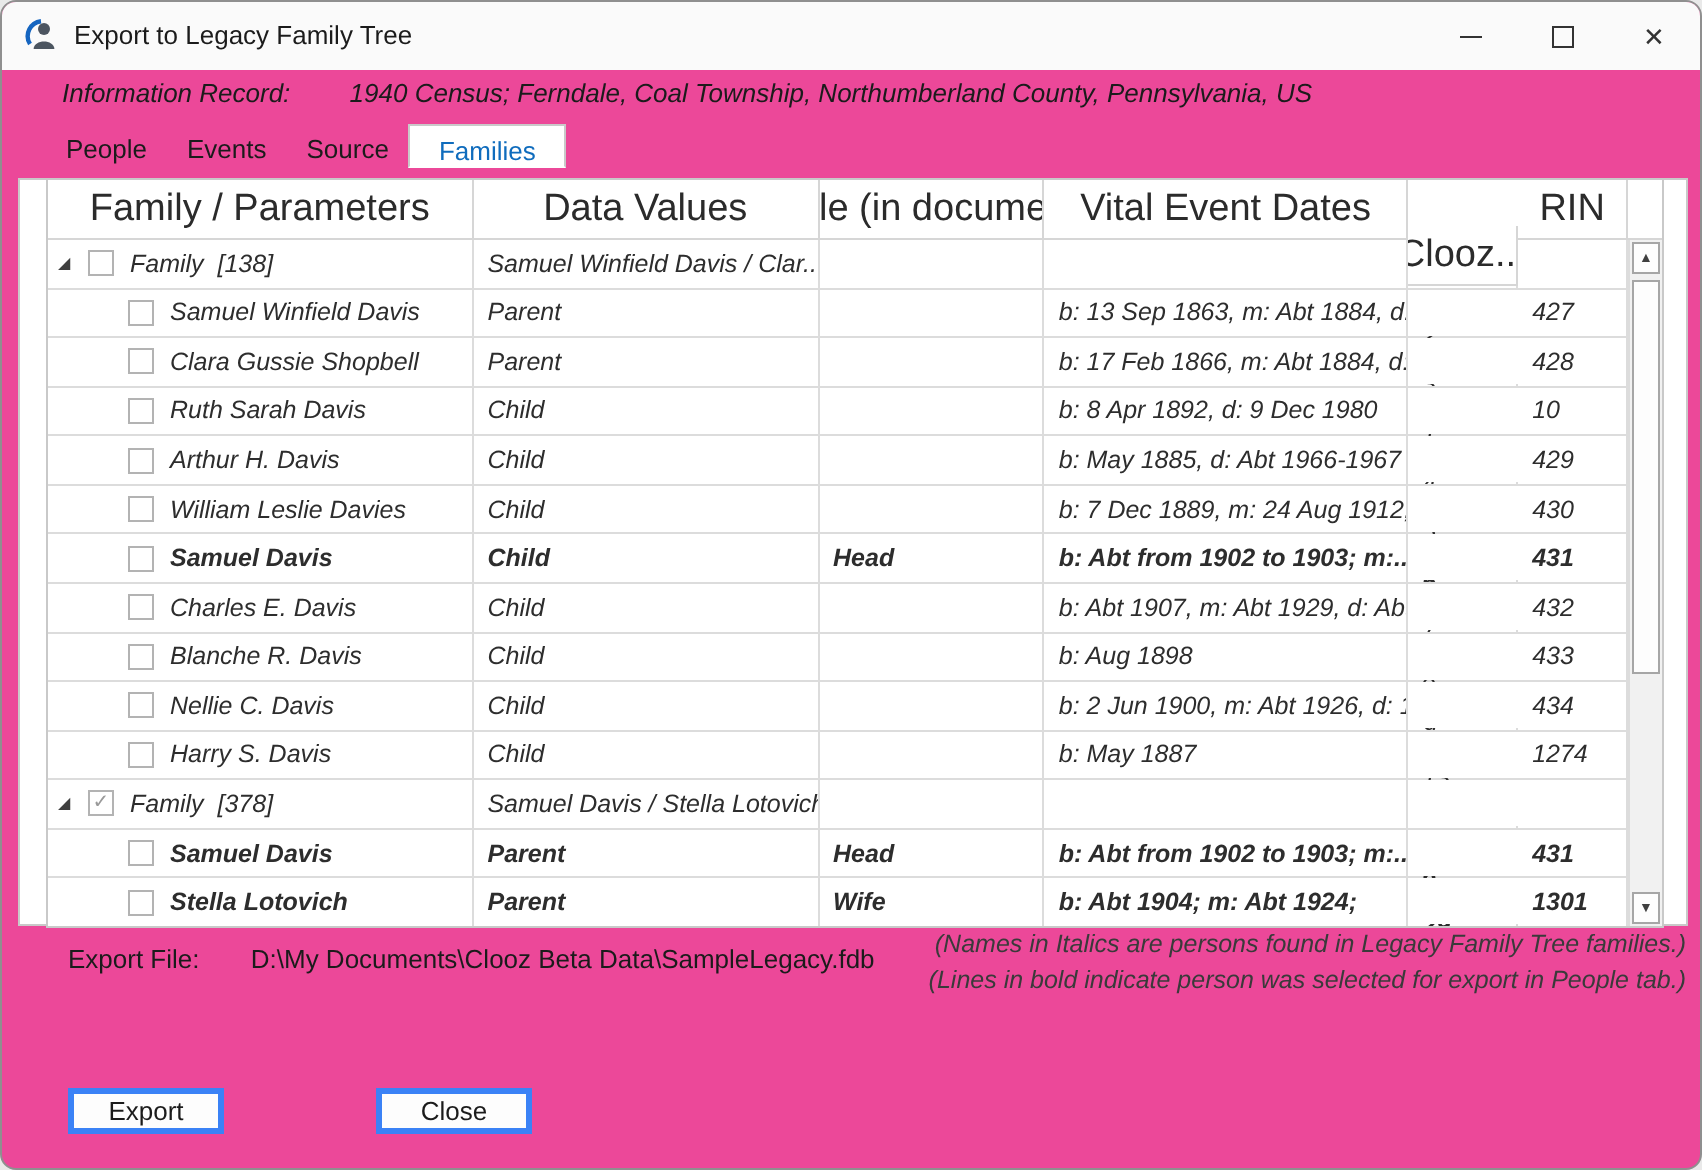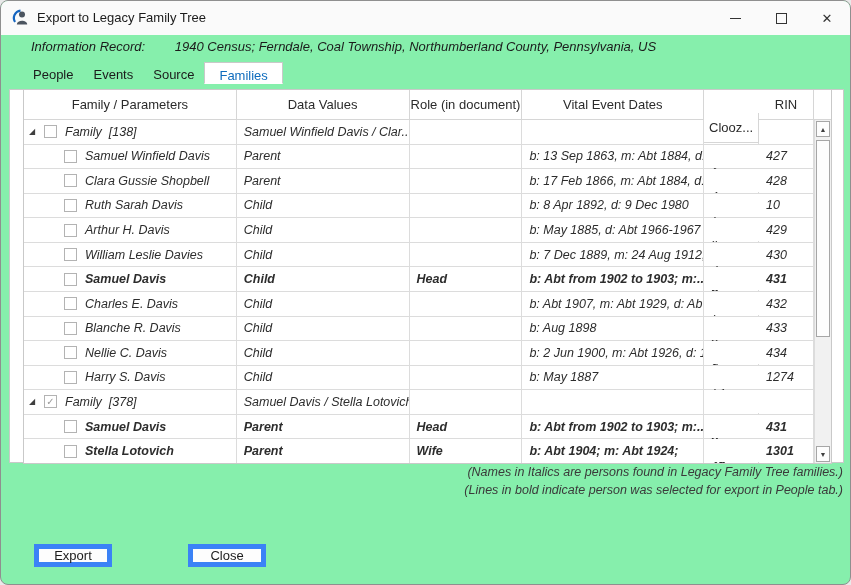--- a/index.html
+++ b/index.html
@@ -1,16 +1,16 @@
 <!DOCTYPE html>
 <html><head>
 <meta charset="utf-8">
 <style>
   html,body{margin:0;padding:0;background:#e9e9e9;font-family:"Liberation Sans","DejaVu Sans",sans-serif;}
-  .window{position:relative;width:851px;height:585px;background:#86efac;border:1px solid #8f8f8f;
+  .window{position:relative;width:851px;height:585px;background:#ec4899;border:1px solid #8f8f8f;
           border-radius:8px;overflow:hidden;box-sizing:border-box;}
   
   .titlebar{position:absolute;left:0;top:0;right:0;height:34px;background:#fafafa;}
   .appicon{position:absolute;left:11px;top:8px;width:18px;height:18px;}
   .title{position:absolute;left:36px;top:9px;font-size:13px;color:#1b1b1b;white-space:nowrap;}
   .winctrls{position:absolute;right:0;top:0;height:34px;display:flex;}
   .wbtn{width:46px;height:34px;display:flex;align-items:center;justify-content:center;color:#333;}
   .min-glyph{display:block;width:11px;height:1px;background:#333;}
   .max-glyph{display:block;width:9px;height:9px;border:1px solid #333;background:transparent;}
   .close-glyph{font-size:13px;line-height:13px;color:#333;}
@@ -23,21 +23,21 @@
   .tab{padding:5px 10px 0 10px;font-size:13px;color:#1b1b1b;white-space:nowrap;box-sizing:border-box;}
   .tab.active{border:1px solid #c9c9c9;border-bottom:1px solid #ffffff;background:#ffffff;
               color:#0f6cbd;margin-bottom:-1px;padding:5px 14px 0 14px;z-index:4;}
   
   .tabpage{position:absolute;left:8px;top:88px;width:835px;height:374px;background:#ffffff;
            border:1px solid #c9c9c9;box-sizing:border-box;z-index:2;}
   
   .table{position:absolute;left:13px;top:-1px;width:809px;height:375px;border:1px solid #c9c9c9;
          box-sizing:border-box;background:#fff;}
   .thead{display:flex;height:30px;}
-  .hcell{display:flex;align-items:center;justify-content:center;font-size:13px;color:#2b2b2b;
+  .hcell{display:flex;align-items:center;justify-content:center;font-size:19px;color:#2b2b2b;
          border-right:1px solid #d6d6d6;border-bottom:1px solid #d6d6d6;box-sizing:border-box;
          white-space:nowrap;overflow:hidden;height:30px;}
   .rows{position:absolute;left:0;top:30px;right:17px;bottom:0;overflow:hidden;}
   .row{display:flex;height:24.57px;box-sizing:border-box;border-bottom:1px solid #dcdcdc;}
   .cell{display:flex;align-items:center;border-right:1px solid #dcdcdc;box-sizing:border-box;
         padding:0 7px;font-size:12.5px;font-style:italic;color:#2d2d2d;white-space:nowrap;overflow:hidden;}
   .c0{width:213px;}.c1{width:173px;}.c2{width:113px;}.c3{width:182px;}.c4{width:55px;margin-top:23px;}.c5{width:55px;}
   .csb{width:17px;border-right:none;}
   .row .c0.family{padding-left:5px;}
   .row .c0.person{padding-left:40px;}
@@ -55,21 +55,21 @@
         font-size:7px;color:#3f3f3f;}
   .sbtn.up{top:1px;}
   .sbtn.down{bottom:1px;}
   .thumb{position:absolute;left:1px;right:1px;top:20px;height:197px;background:#fdfdfd;
          border:1px solid #a6a6a6;box-sizing:border-box;}
   
   .export-row{position:absolute;left:33px;top:471px;font-size:13px;color:#1b1b1b;white-space:nowrap;}
   .export-label{margin-right:22px;}
   .notes{position:absolute;right:7px;top:462px;text-align:right;font-size:12.5px;font-style:italic;
          color:#3a3a3a;line-height:18px;white-space:nowrap;}
-  .btn{position:absolute;top:543px;width:78px;height:23px;background:#fdfdfd;border:5px solid #3b82f6;
+  .btn{position:absolute;top:543px;width:78px;height:23px;background:#fdfdfd;border:3px solid #3b82f6;
        box-sizing:border-box;display:flex;align-items:center;justify-content:center;
        font-size:13px;color:#1b1b1b;}
   .btn-export{left:33px;}
   .btn-close{left:158px;margin-left:29px;}
 </style>
 </head>
 <body>
 
 <div class="window">
 
@@ -277,20 +277,24 @@
           </div>
         </div>
       <div class="vscroll">
         <div class="sbtn up">▲</div>
         <div class="thumb"></div>
         <div class="sbtn down">▼</div>
       </div>
     </div>
   </div>
 
+  <div class="export-row">
+    <span class="export-label">Export File:</span>
+    <span>D:\My Documents\Clooz Beta Data\SampleLegacy.fdb</span>
+  </div>
 
   <div class="notes">
     <div>(Names in Italics are persons found in Legacy Family Tree families.)</div>
     <div>(Lines in bold indicate person was selected for export in People tab.)</div>
   </div>
 
   <div class="btn btn-export">Export</div>
   <div class="btn btn-close">Close</div>
 
 </div>

